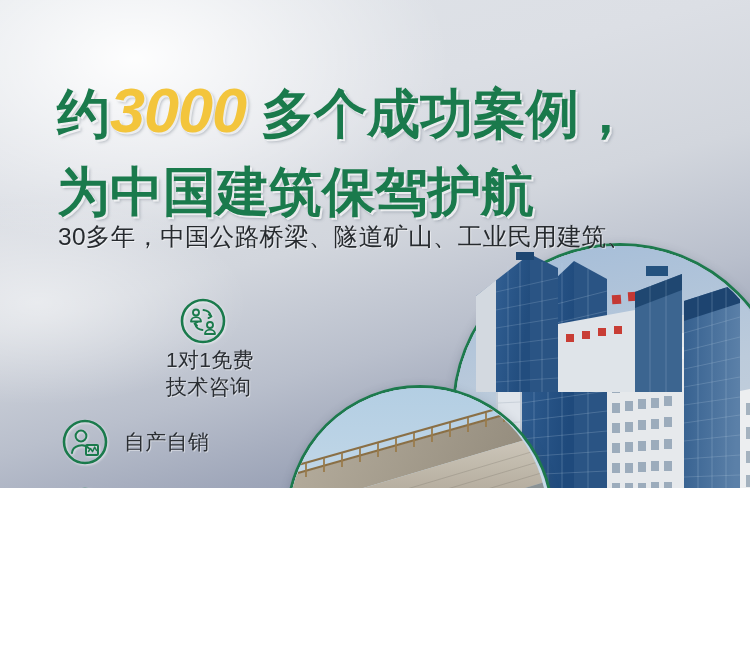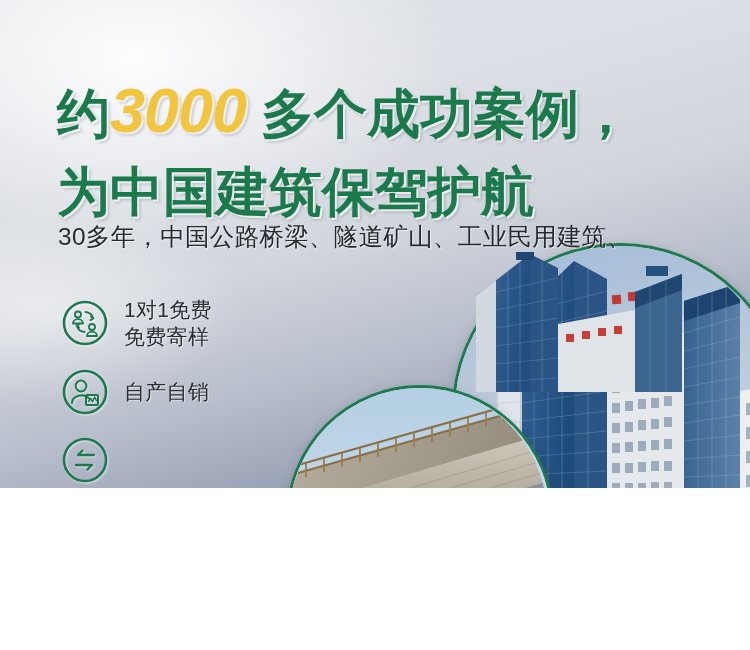--- a/index.html
+++ b/index.html
@@ -86,21 +86,21 @@
   .feat .ic{
     width:50px;height:50px;flex:0 0 50px;margin-right:14px;
     filter:drop-shadow(1px 1px 1px rgba(255,255,255,.6));
   }
   .feat .txt{
     color:#2a2e33;font-size:21px;line-height:1.30;letter-spacing:.3px;
     text-shadow:1px 1px 0 rgba(255,255,255,.5);
   }
   .feat .txt span{display:block;white-space:nowrap;}
   #feat-1{margin-bottom:26px;}
-  #feat-2{margin-bottom:16px;}
+  #feat-2{margin-bottom:16px;flex-direction:column;}
   #feat-3{margin-bottom:18px;text-align:right;}
 </style>
 </head>
 <body>
 
 <div id="banner">
   <div class="bg-wash"></div>
 
   <div class="photo" id="photo-building">
     <div class="sky"></div>
@@ -503,21 +503,21 @@
             <path d="M27 38 a5 4.4 0 0 1 10 0 z"></path>
             <path d="M25.5 14 q6 0.5 7.5 6"></path>
             <path d="M31 18.5 l2.5 2 l-3 1.6"></path>
             <path d="M24.5 34 q-6 -0.5 -7.5 -6"></path>
             <path d="M19 29.6 l-2.5 -2 l3 -1.6"></path>
           </g>
         </svg>
       </span>
       <span class="txt">
         <span>1对1免费</span>
-        <span>免费寄样</span>
+        <span>技术咨询</span>
       </span>
     </div>
 
     <div class="feat" id="feat-3">
       <span class="ic">
         <svg viewBox="0 0 50 50" width="50" height="50">
           <circle cx="25" cy="25" r="21" fill="none" stroke="#1a7a4c" stroke-width="2.6"></circle>
           <g fill="none" stroke="#1a7a4c" stroke-width="2" stroke-linecap="round" stroke-linejoin="round">
             <circle cx="21" cy="19" r="5.4"></circle>
             <path d="M12 36 a9.5 8 0 0 1 17 -4.6"></path>

